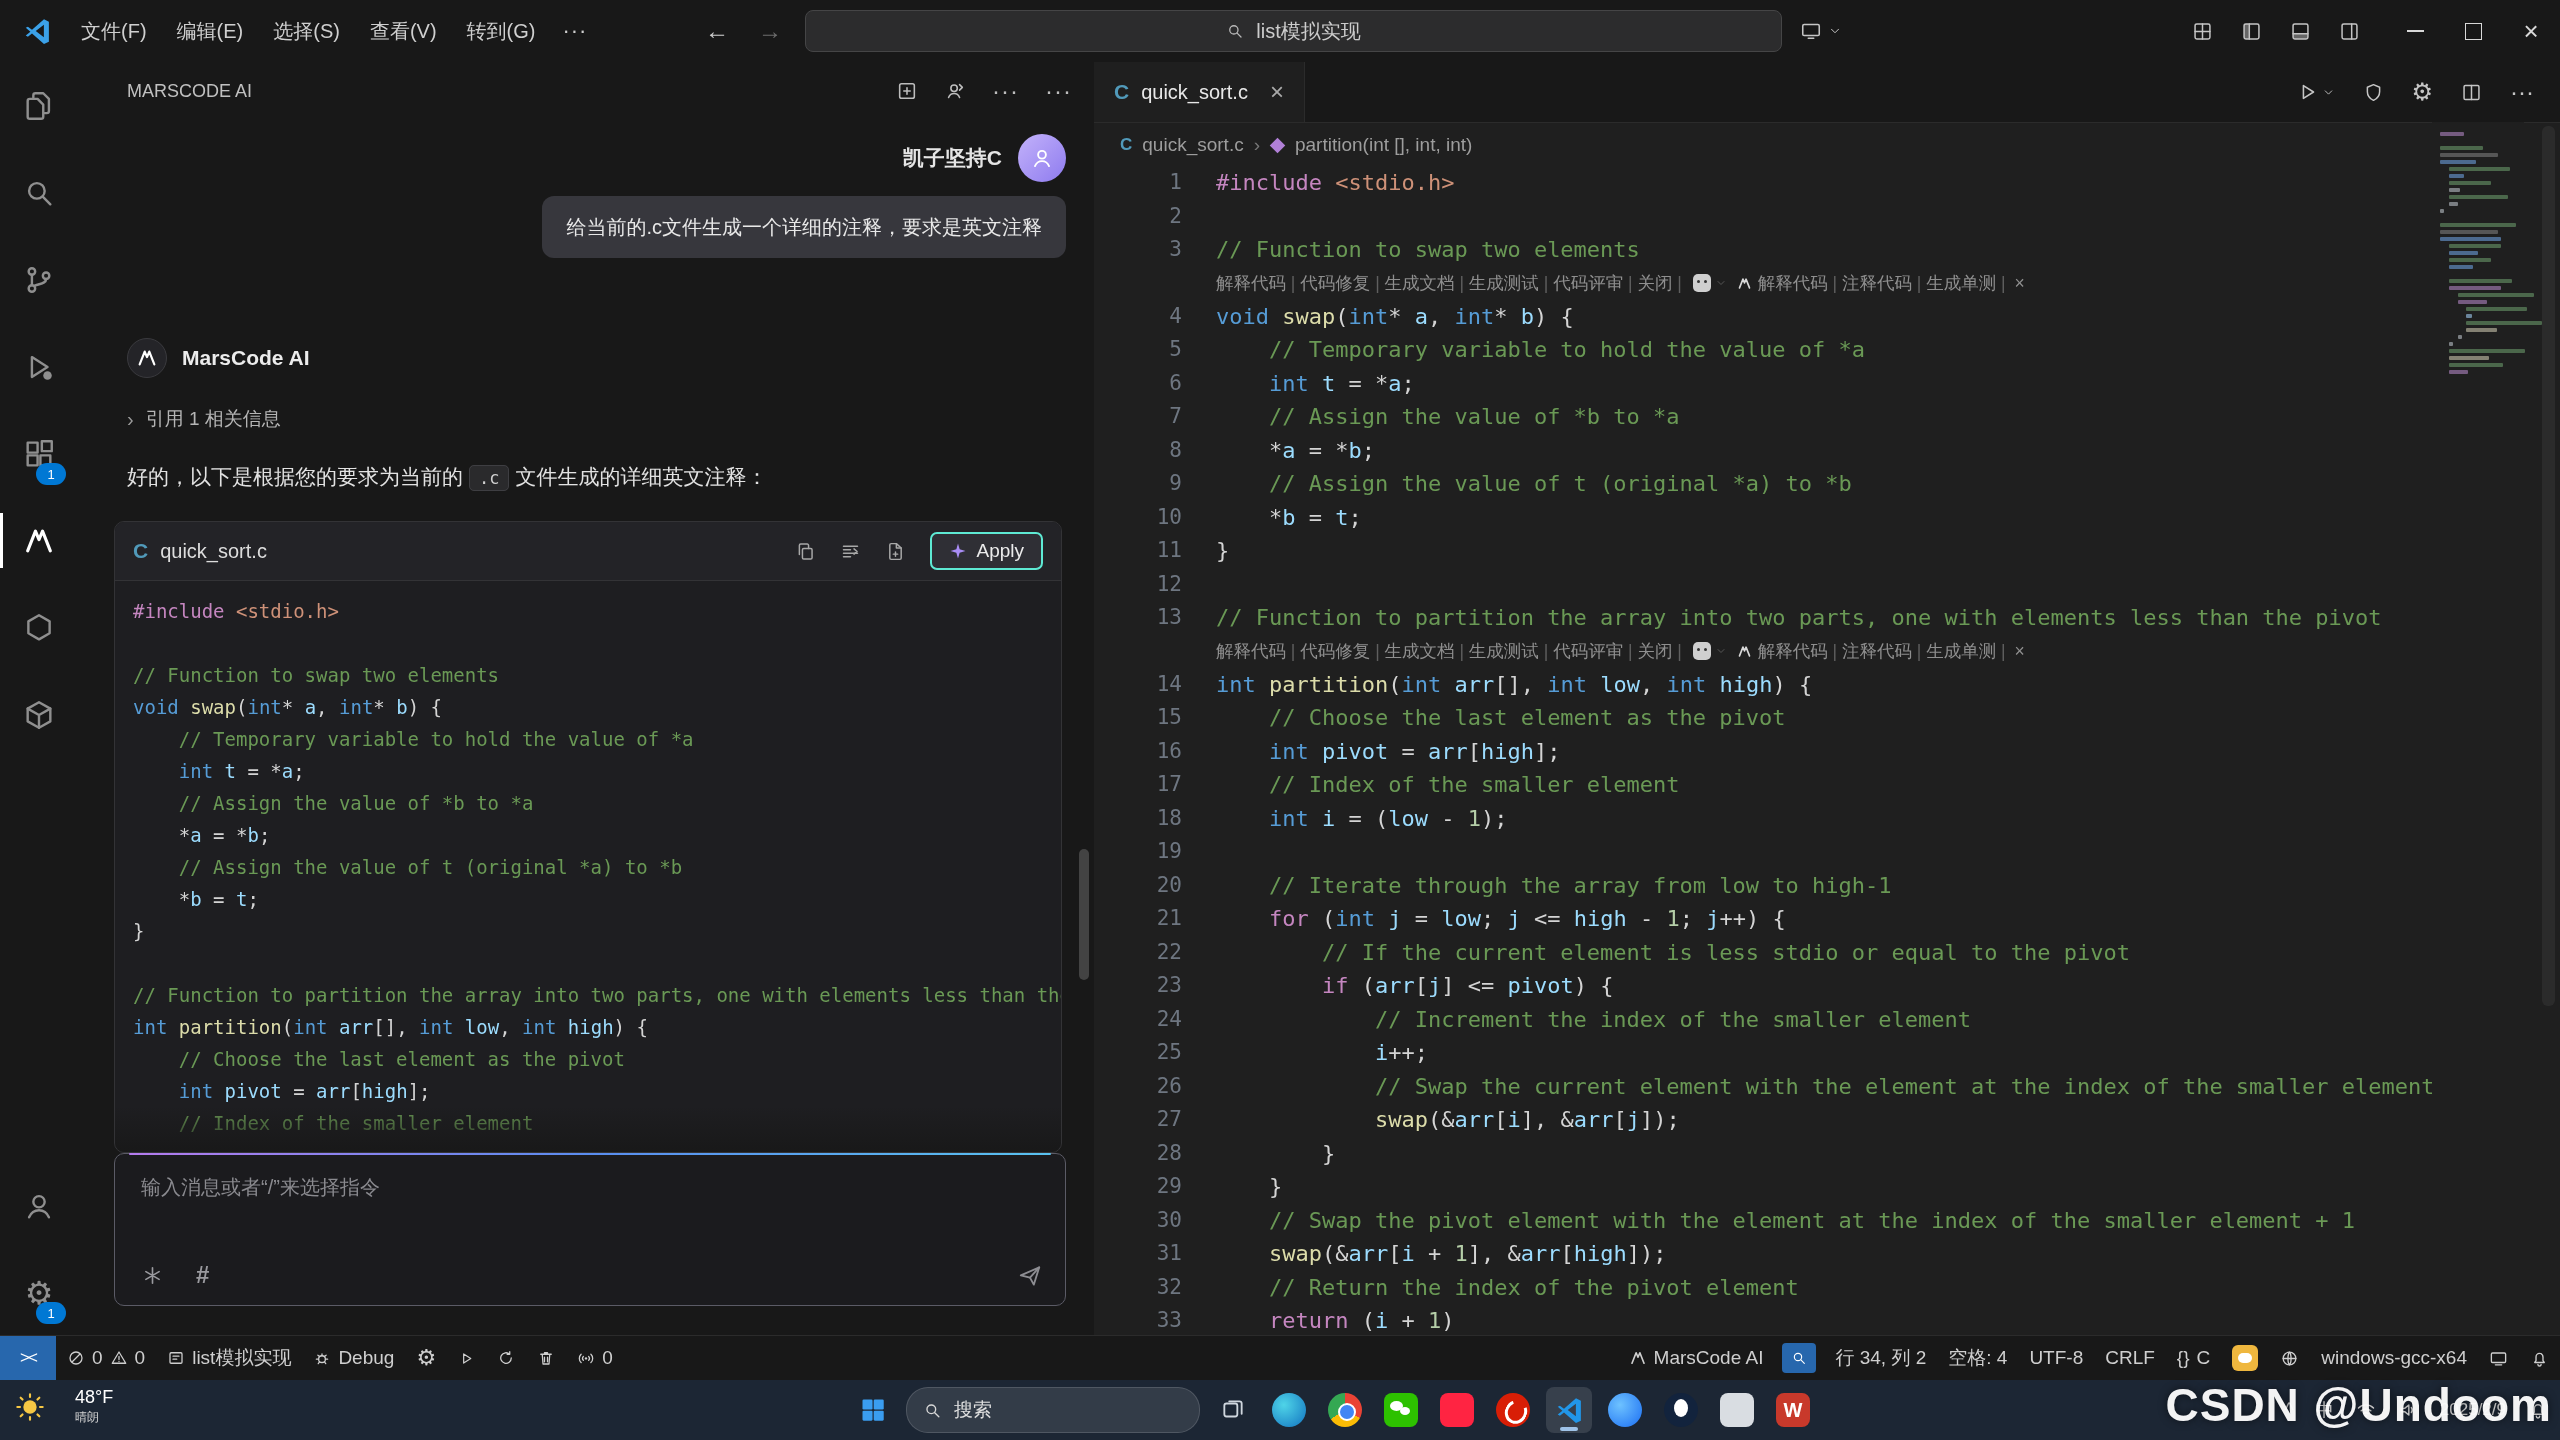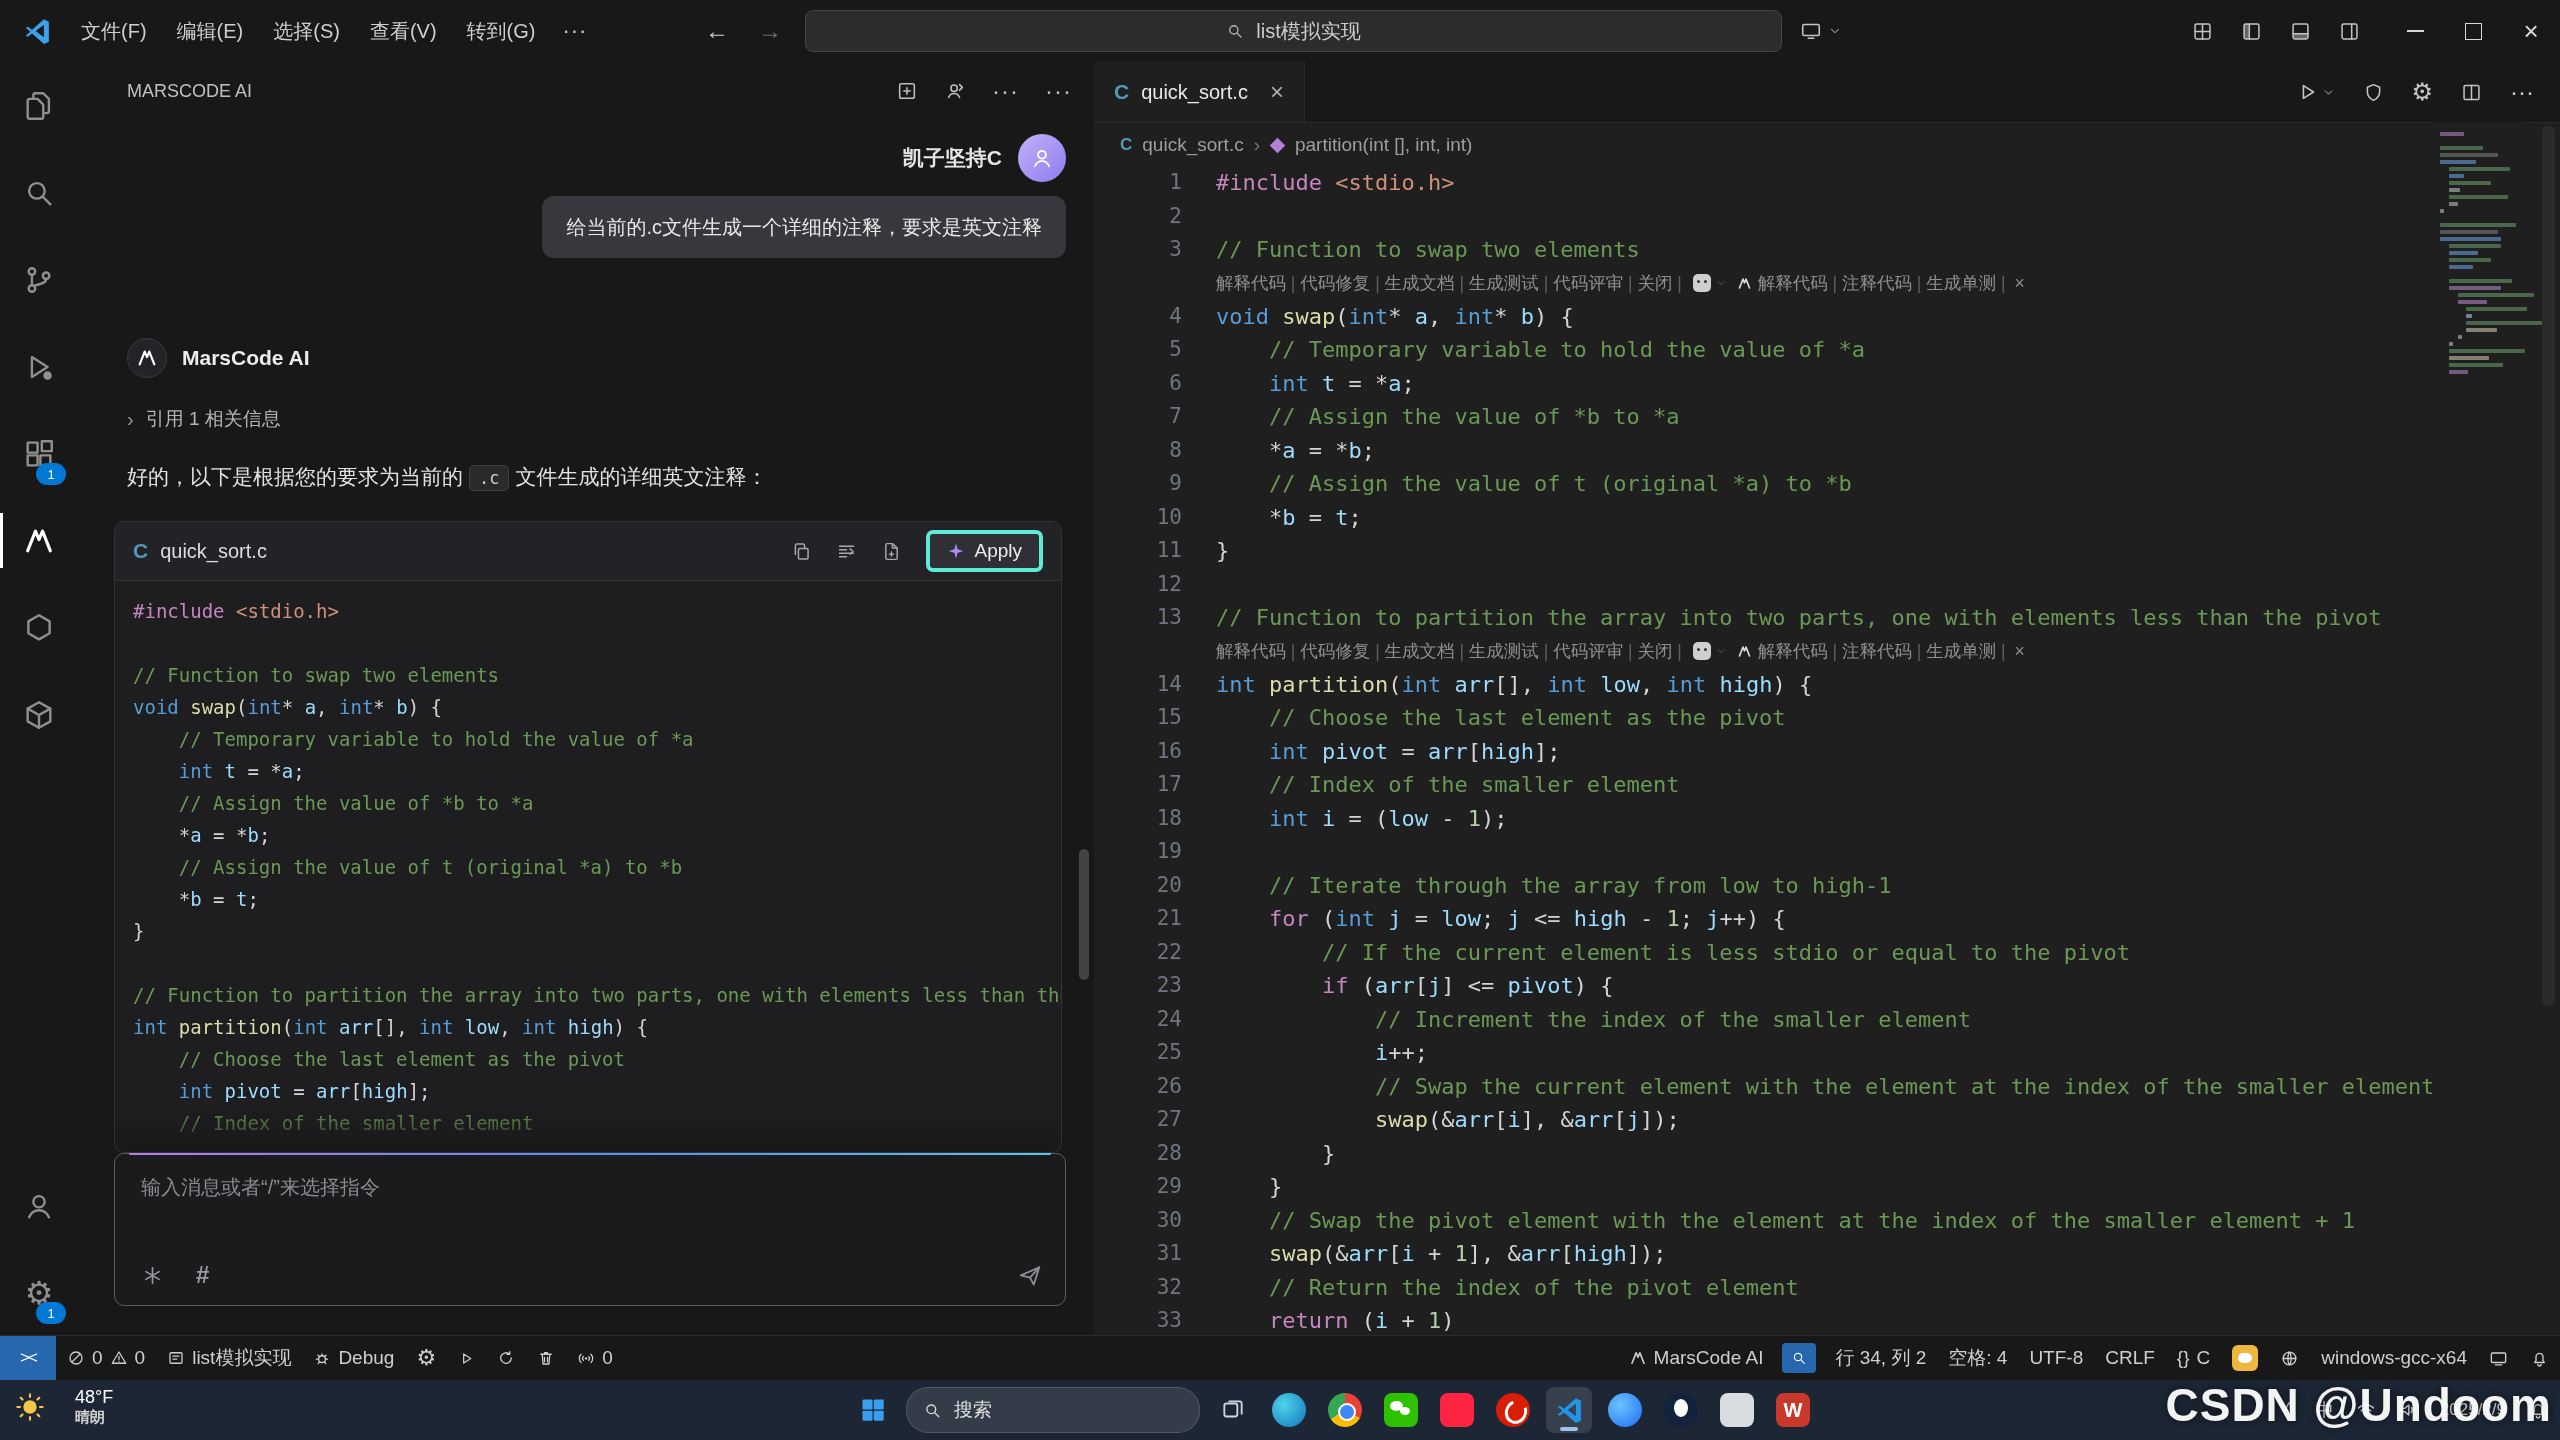--- a/index.html
+++ b/index.html
@@ -53,21 +53,21 @@
   .ai-name{font-size:21px;font-weight:bold;color:#ececec;}
   .ref-row{margin:28px 0 0 49px;display:flex;align-items:center;gap:12px;color:#b5b5b5;font-size:19px;}
   .ref-chev{color:#9a9a9a;font-size:20px;}
   .intro{margin:24px 36px 0 49px;font-size:21px;color:#e2e2e2;line-height:42px;}
   .chip{background:#2a2a2c;border:1px solid #3e3e42;border-radius:5px;padding:2px 9px;font-family:"DejaVu Sans Mono",monospace;font-size:17px;color:#cfcfcf;margin:0 6px;}
   .code-card{position:relative;margin:22px 0 0 36px;width:946px;height:660px;background:#1e1e21;border:1px solid #333336;border-radius:10px;overflow:hidden;}
   .card-header{height:58px;background:#232327;border-bottom:1px solid #333336;display:flex;align-items:center;padding:0 18px;gap:12px;}
   .c-icon{color:#519aba;font-weight:bold;font-size:21px;}
   .card-fn{font-size:20px;color:#dddddd;}
   .card-actions{margin-left:auto;display:flex;align-items:center;gap:24px;color:#a8a8a8;}
-  .apply-btn{display:flex;align-items:center;gap:9px;background:#2f2f35;border:4px solid #5eead4;border-radius:7px;padding:6px 17px;color:#ececec;font-size:19px;}
+  .apply-btn{display:flex;align-items:center;gap:9px;background:#2f2f35;border:2px solid #5eead4;border-radius:7px;padding:6px 17px;color:#ececec;font-size:19px;}
   .card-code{padding:14px 18px;font-family:"DejaVu Sans Mono",monospace;font-size:19px;line-height:32px;white-space:pre;overflow:hidden;}
   .code-card::after{content:"";position:absolute;left:0;right:0;bottom:0;height:46px;background:linear-gradient(rgba(24,24,24,0),rgba(24,24,24,0.92));}
   .sb-scrollbar{position:absolute;right:5px;top:787px;width:10px;height:131px;border-radius:5px;background:rgba(150,150,150,.35);}
   .chat-input{position:absolute;left:36px;right:28px;bottom:30px;height:151px;background:#1b1b1e;border:1px solid #5b5b66;border-radius:10px;}
   .chat-input::before{content:"";position:absolute;top:-1px;left:14px;right:14px;height:2px;border-radius:2px;background:linear-gradient(90deg,#b57bee,#5a8df0,#59c2f0);}
   .ci-ph{position:absolute;top:20px;left:26px;color:#8a8a8f;font-size:20px;}
   .ci-tools{position:absolute;left:26px;bottom:16px;display:flex;align-items:center;gap:32px;color:#9a9a9f;}
   .ci-hash{font-size:24px;font-weight:bold;}
   .ci-send{position:absolute;right:22px;bottom:16px;color:#8d8d92;}
 
@@ -108,21 +108,21 @@
   .st-item{display:flex;align-items:center;gap:7px;padding:0 11px;height:100%;white-space:nowrap;}
   .st-right{margin-left:auto;display:flex;align-items:center;height:100%;}
   .zoom-badge{width:34px;height:30px;border-radius:4px;background:#2767ad;display:flex;align-items:center;justify-content:center;color:#fff;margin:0 8px;}
   .paw{width:26px;height:26px;border-radius:6px;background:#efb73e;position:relative;}
   .paw::before{content:"";position:absolute;left:6px;top:8px;width:14px;height:10px;border-radius:7px;background:#fff;}
 
   
   .taskbar{position:absolute;left:0;right:0;bottom:0;height:60px;background:rgba(28,38,53,0.97);}
   .weather{position:absolute;left:14px;top:7px;display:flex;align-items:center;gap:29px;}
   .wx-temp{font-size:18px;color:#fff;line-height:21px;}
-  .wx-desc{font-size:15px;color:#d2d2d2;line-height:18px;font-weight:bold;}
+  .wx-desc{font-size:12px;color:#d2d2d2;line-height:18px;}
   .tb-center{position:absolute;left:850px;top:0;height:60px;display:flex;align-items:center;gap:10px;}
   .tb-btn{width:46px;height:46px;border-radius:8px;display:flex;align-items:center;justify-content:center;position:relative;}
   .tb-btn.active{background:rgba(255,255,255,.12);}
   .tb-btn.active::after{content:"";position:absolute;bottom:2px;left:14px;right:14px;height:4px;border-radius:2px;background:#9fc3e8;}
   .search-pill{width:276px;height:44px;border-radius:22px;background:rgba(255,255,255,.10);border:1px solid rgba(255,255,255,.14);
                display:flex;align-items:center;gap:12px;padding-left:16px;color:#e0e0e0;font-size:19px;}
   .appdot{width:34px;height:34px;border-radius:8px;}
   .circle{border-radius:50%;}
   .tray{position:absolute;right:12px;top:0;height:60px;display:flex;align-items:center;gap:22px;color:#e8e8e8;}
   .tray-caret{font-size:20px;}

